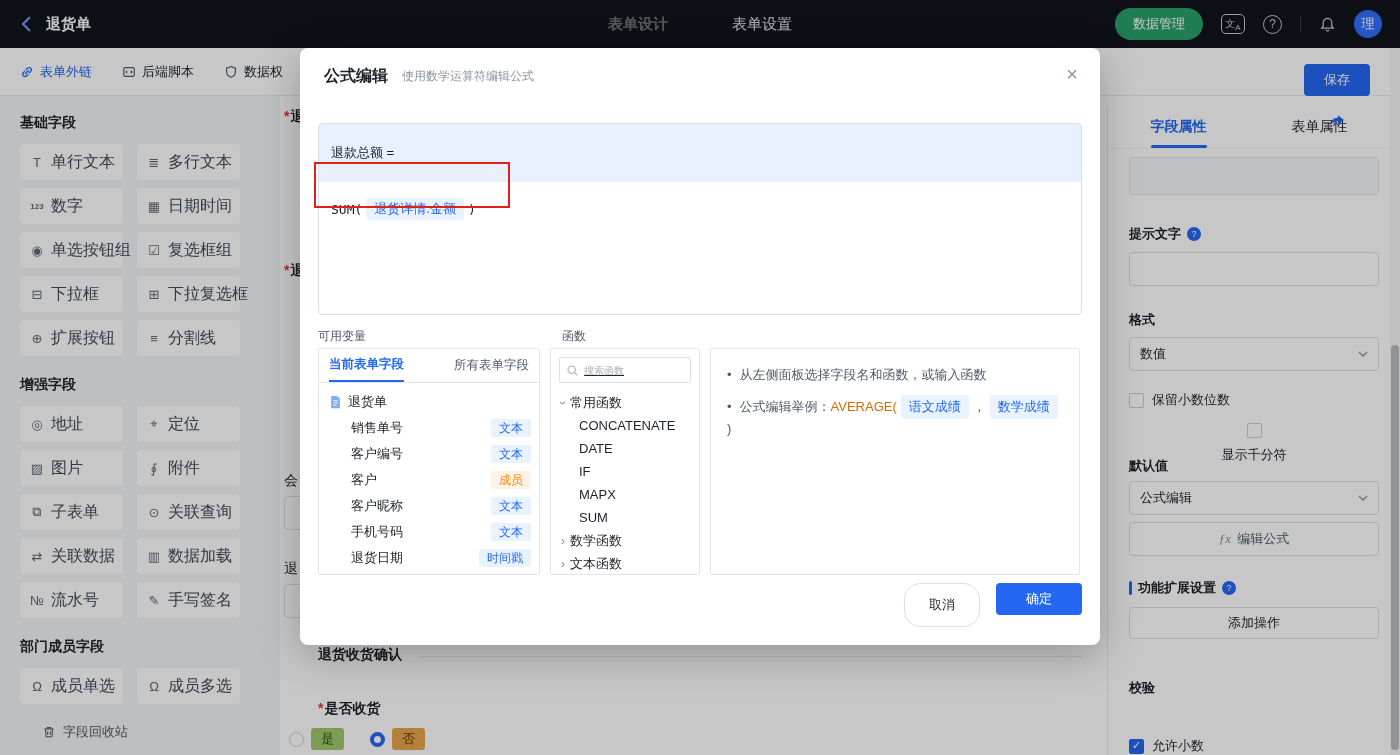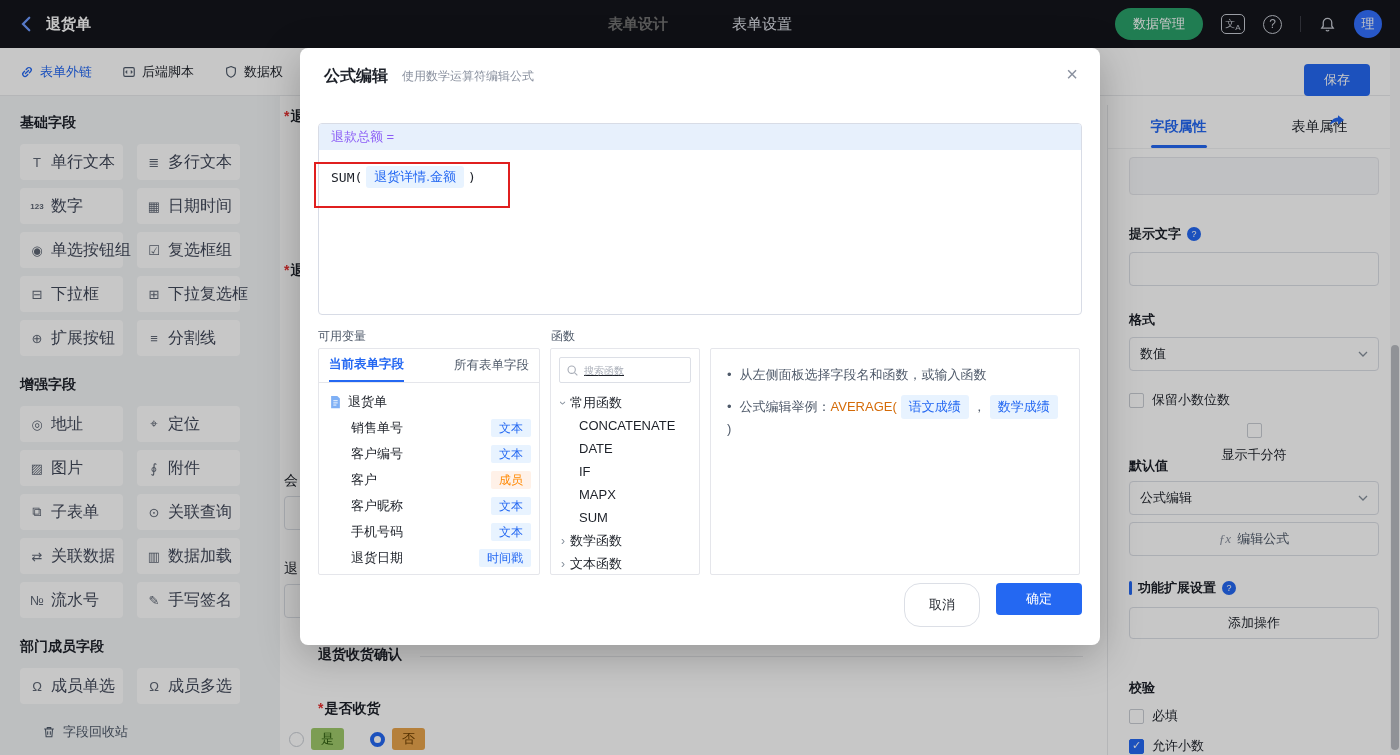--- a/index.html
+++ b/index.html
@@ -104,22 +104,22 @@
   .modal { position:absolute; left:300px; top:48px; width:800px; height:597px; background:#fff;
     border-radius:8px; box-shadow:0 10px 40px rgba(0,0,0,.25); z-index:30; }
   .m-header { position:absolute; top:0; left:0; right:0; height:56px; display:flex; align-items:center;
     padding:0 24px; }
   .m-title { font-size:16px; font-weight:700; color:#1d2129; }
   .m-sub { font-size:12px; color:#8a919f; margin-left:14px; }
   .m-close { position:absolute; right:22px; top:16px; font-size:20px; color:#8a919f; cursor:pointer; line-height:1; }
 
   .m-editor { position:absolute; left:18px; top:75px; width:764px; height:192px; border:1px solid #d8dce6;
     border-radius:4px; overflow:hidden; background:#fff; }
-  .m-editor-head { height:26px; background:#e7f0fc; display:flex; align-items:center; padding:0 12px;
-    font-size:13px; color:#8b5cf6; }
+  .m-editor-head { height:58px; background:#e7f0fc; display:flex; align-items:center; padding:0 12px;
+    font-size:13px; color:#0f172a; }
   .m-formula { padding:16px 12px; font-size:13px; color:#1d2129; display:flex; align-items:center; }
   .mono { font-family:"DejaVu Sans Mono","Liberation Mono",monospace; }
   .f-chip { background:#e8f3ff; color:#2468f2; border-radius:3px; padding:2px 8px; margin:0 4px; cursor:pointer; }
   .annotation { position:absolute; left:14px; top:114px; width:196px; height:46px;
     border:2.5px solid #e01f1f; z-index:5; pointer-events:none; }
 
   .m-label { position:absolute; top:280px; font-size:12px; color:#4e5969; }
   .panel { position:absolute; top:300px; height:227px; border:1px solid #e5e6eb; border-radius:2px;
     background:#fff; overflow:hidden; }
   .vars-panel { left:18px; width:222px; }
@@ -401,24 +401,20 @@
       <span>功能扩展设置</span>
       <span class="q-badge">?</span>
     </div>
     <div class="p-abs p-btn" style="top:502px; height:32px; color:#1d2129;">
       <span>添加操作</span>
     </div>
 
     <div class="p-abs p-label" style="top:574px;">
         <span>校验</span>
       </div>
-    <div class="p-abs p-check" style="top:602px;">
-      <span class="chk"></span>
-      <span>必填</span>
-    </div>
     <div class="p-abs p-check" style="top:632px;">
       <span class="chk on"></span>
       <span>允许小数</span>
     </div>
   </div>
 
   <div class="sb-track">
     <div class="sb-thumb"></div>
   </div>
 
@@ -437,21 +433,21 @@
       </div>
       <div class="m-formula">
         <span class="mono">SUM(</span>
         <span class="f-chip">退货详情.金额</span>
         <span class="mono">)</span>
       </div>
     </div>
     <div class="annotation"></div>
 
     <span class="m-label" style="left:18px;">可用变量</span>
-    <span class="m-label" style="left:251px;">函数</span>
+    <span class="m-label" style="left:262px;">函数</span>
 
     <div class="panel vars-panel">
       <div class="v-tabs">
         <span class="v-tab active">当前表单字段</span>
         <span class="v-tab">所有表单字段</span>
       </div>
       <div class="tree">
         <div class="tree-row tree-root">
           <svg width="13" height="14" viewBox="0 0 14 16">
               <path d="M2 1h7l3 3v11H2z" fill="#7fb0f5"></path>

